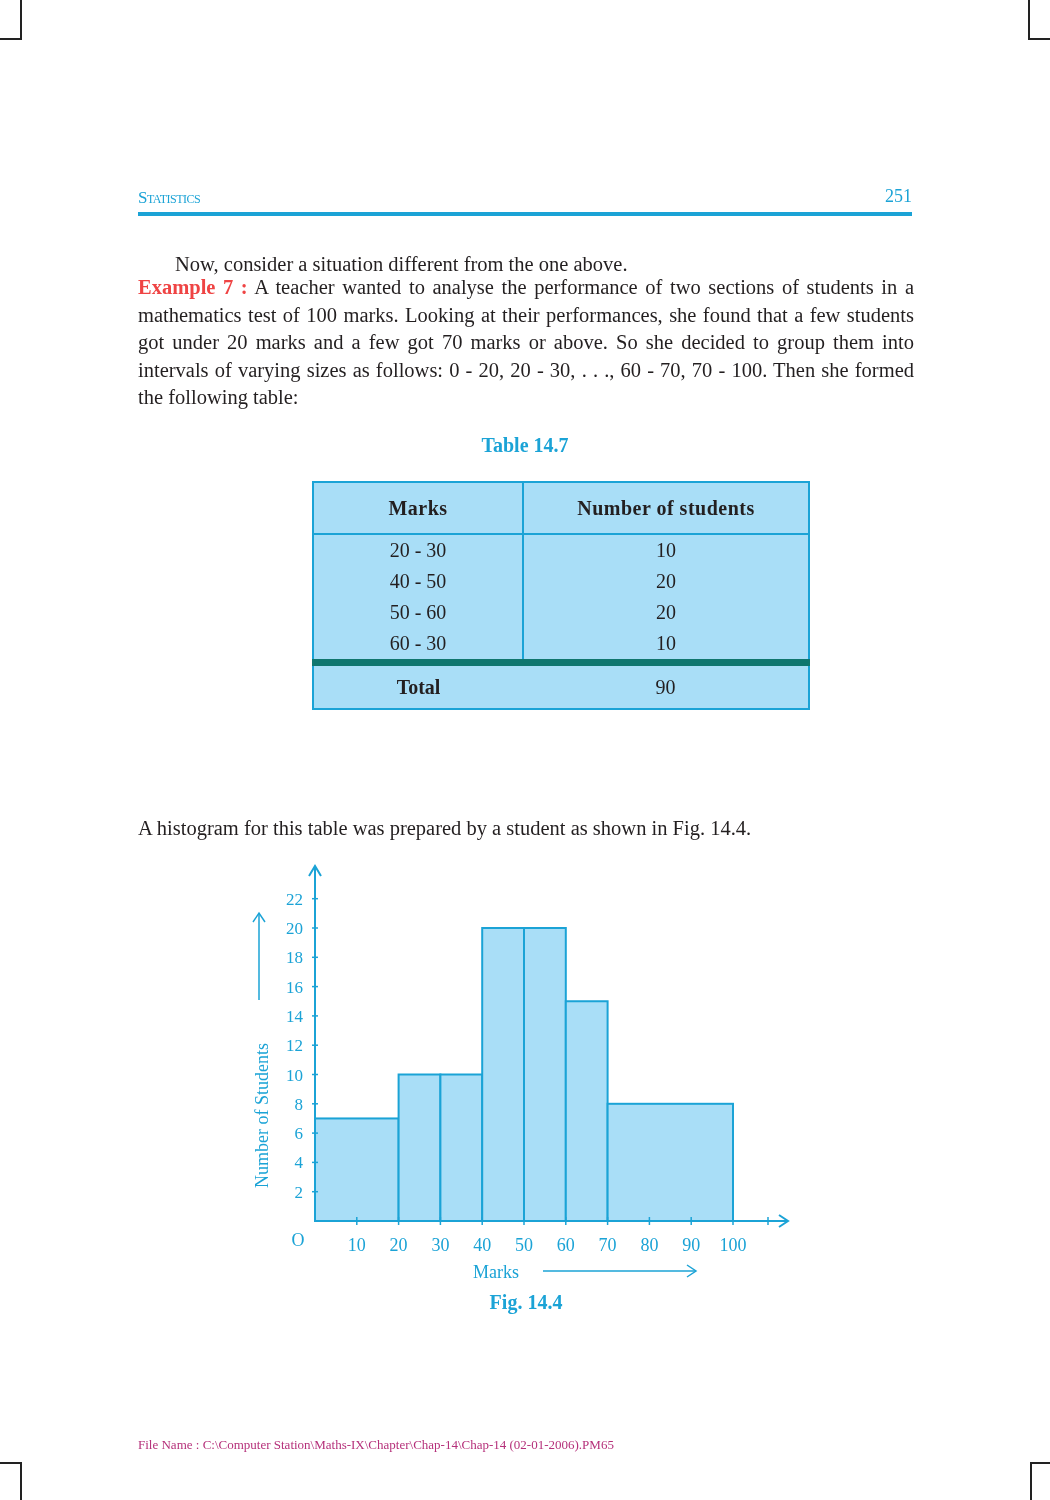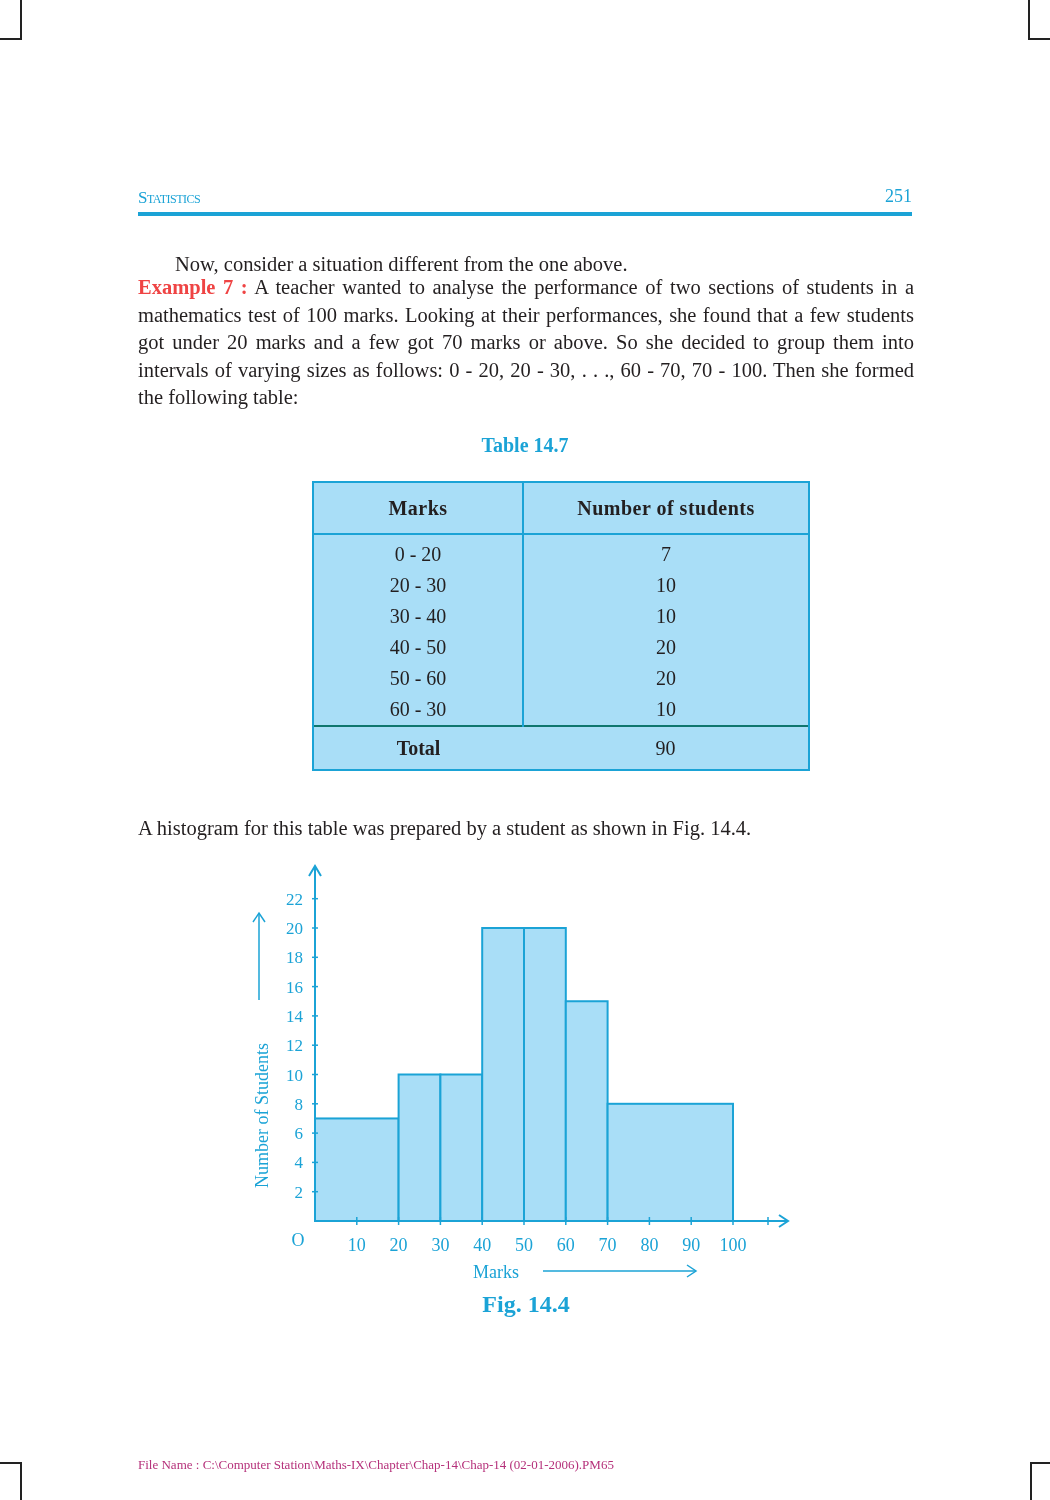--- a/index.html
+++ b/index.html
@@ -9,24 +9,24 @@
   .rh-title{position:absolute;left:0;top:2px;font-size:17px;color:#1ba3d6;font-variant:small-caps;letter-spacing:-0.5px;}
   .rh-page{position:absolute;right:0;top:0;font-size:18px;color:#1ba3d6;}
   .rule{position:absolute;left:138px;top:212px;width:774px;height:4px;background:#1ba3d6;}
   .para{position:absolute;left:138px;width:776px;font-size:20.5px;line-height:27.5px;text-align:justify;}
   .example-label{color:#ef4444;font-weight:bold;}
   .caption{position:absolute;font-size:20px;font-weight:bold;color:#1ba3d6;text-align:center;}
   table.freq{position:absolute;left:312px;top:481px;width:498px;border-collapse:collapse;background:#a9def7;border:2px solid #1ba3d6;font-size:20px;}
   table.freq td,table.freq th{border-left:2px solid #1ba3d6;border-right:2px solid #1ba3d6;padding:0;text-align:center;}
   table.freq th{font-weight:bold;height:50px;border-bottom:2px solid #1ba3d6;letter-spacing:0.5px;}
   table.freq td{height:31px;}
-  table.freq tr.total td{border-top:2px solid #0f766e;height:42px;font-weight:normal;}
+  table.freq tr.total td{border-top:7px solid #0f766e;height:42px;font-weight:normal;}
   table.freq tr.total td.tl{font-weight:bold;}
   .col1{width:208px;}
-  .footer{position:absolute;left:138px;top:1437px;font-size:13px;color:#b5307a;margin-top:20px;}
+  .footer{position:absolute;left:138px;top:1437px;font-size:13px;color:#b5307a;}
   svg text{font-family:"Liberation Serif","DejaVu Serif",serif;}
 </style>
 </head>
 <body>
 
 <div class="crop" style="left:20px;top:0;width:2px;height:40px;"></div>
 <div class="crop" style="left:0;top:38px;width:22px;height:2px;"></div>
 <div class="crop" style="left:1028px;top:0;width:2px;height:40px;"></div>
 <div class="crop" style="left:1028px;top:38px;width:22px;height:2px;"></div>
 <div class="crop" style="left:20px;top:1462px;width:2px;height:38px;"></div>
@@ -50,29 +50,21 @@
 
 <div class="caption" style="left:312px;width:426px;top:434px;">Table 14.7</div>
 
 <table class="freq">
   <tbody>
       <tr>
     <th class="col1">Marks</th>
     <th>Number of students</th>
   </tr>
   <tr>
-        <td style="padding-top:4px;">0 - 20</td>
-        <td style="padding-top:4px;">7</td>
-      </tr>
-  <tr>
         <td>20 - 30</td>
-        <td>10</td>
-      </tr>
-  <tr>
-        <td>30 - 40</td>
         <td>10</td>
       </tr>
   <tr>
         <td>40 - 50</td>
         <td>20</td>
       </tr>
   <tr>
         <td>50 - 60</td>
         <td>20</td>
       </tr>
@@ -148,15 +140,15 @@
     <text x="733" y="1251" text-anchor="middle" fill="#1ba3d6" font-size="18">100</text>
     <text x="298" y="1246" text-anchor="middle" fill="#1ba3d6" font-size="18">O</text>
     <text x="496" y="1278" text-anchor="middle" fill="#1ba3d6" font-size="18">Marks</text>
     <line x1="543" y1="1271" x2="695" y2="1271" stroke="#1ba3d6" stroke-width="1.5"></line>
     <polyline points="687,1265 696,1271 687,1277" fill="none" stroke="#1ba3d6" stroke-width="1.5"></polyline>
     <text x="0" y="0" transform="translate(268,1188) rotate(-90)" fill="#1ba3d6" font-size="18">Number of Students</text>
     <line x1="259" y1="1000" x2="259" y2="914" stroke="#1ba3d6" stroke-width="1.5"></line>
     <polyline points="253,922 259,913 265,922" fill="none" stroke="#1ba3d6" stroke-width="1.5"></polyline>
   </svg>
 
-<div class="caption" style="left:426px;width:200px;top:1291px;font-size:24px;">Fig. 14.4</div>
+<div class="caption" style="left:426px;width:200px;top:1291px;font-size:20px;">Fig. 14.4</div>
 
 <div class="footer">File Name : C:\Computer Station\Maths-IX\Chapter\Chap-14\Chap-14 (02-01-2006).PM65</div>
 
 </body></html>

